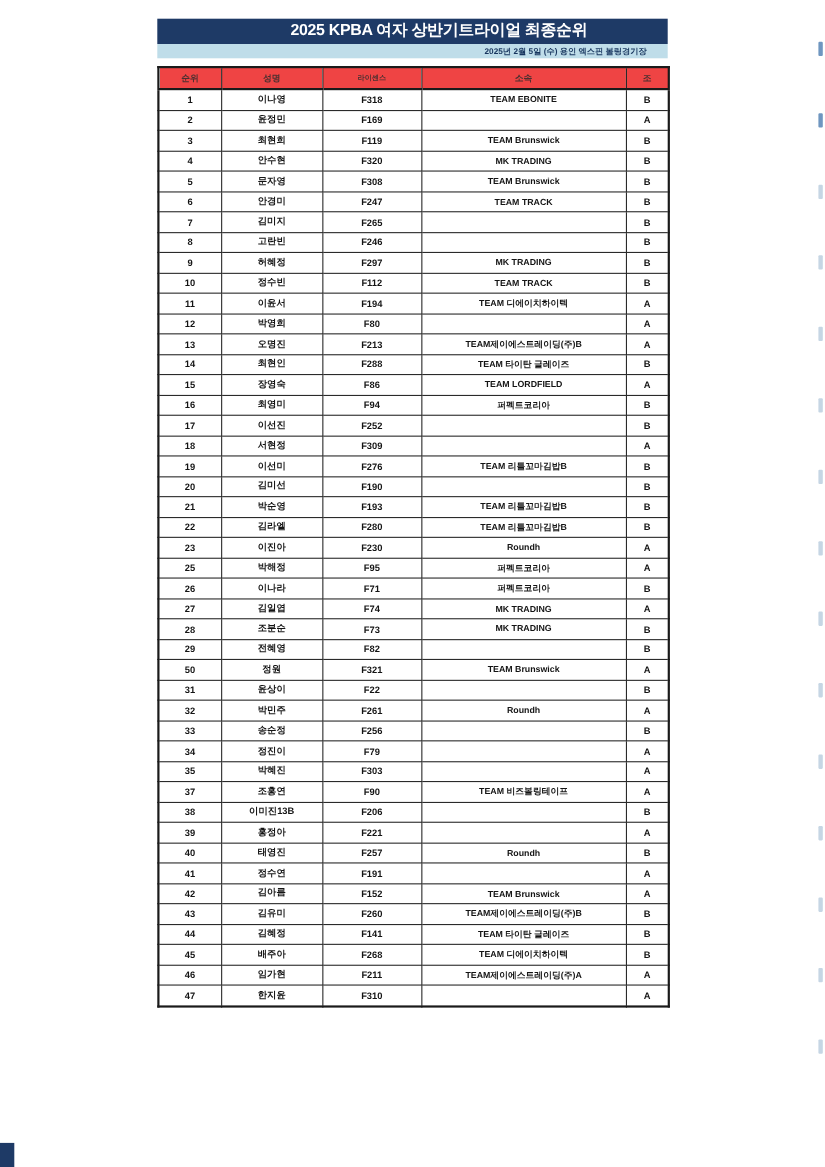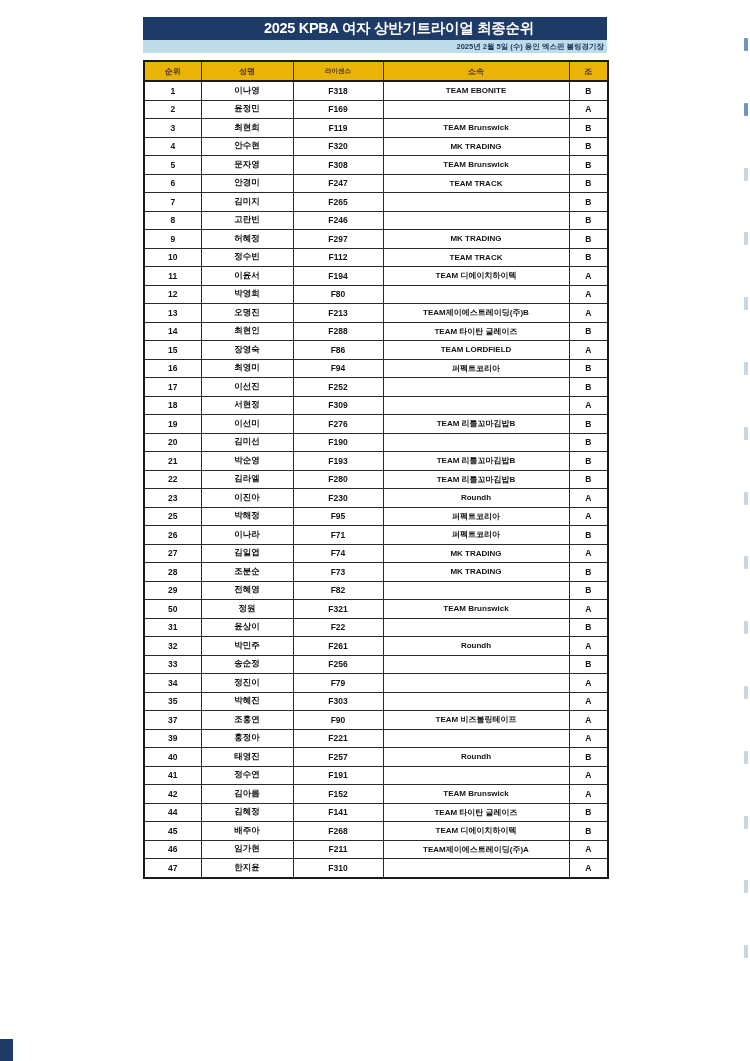--- a/index.html
+++ b/index.html
@@ -7,33 +7,33 @@
     width:750px;height:1061px;position:relative;background:#ffffff;
     font-family:"Liberation Sans", sans-serif;overflow:hidden;
   }
   .sheet{position:absolute;left:143px;top:17px;width:464px;}
   .title-bar{
     background:#1e3a66;color:#ffffff;height:23px;line-height:23px;
     text-align:center;font-weight:bold;font-size:14.5px;letter-spacing:-0.3px;padding-left:48px;
   }
   .subtitle-bar{
     background:#bfdde9;color:#17355e;height:13px;line-height:13px;
-    text-align:right;font-weight:bold;font-size:7.5px;padding-right:3px;
+    text-align:right;font-weight:bold;font-size:7.5px;padding-right:19px;
     box-sizing:border-box;
   }
   table.rank-table{
     border-collapse:collapse;table-layout:fixed;width:464px;margin-top:7px;
     border:2px solid #1a1a1a;
   }
   .rank-table th,.rank-table td{
     border:1px solid #2a2a2a;text-align:center;vertical-align:middle;
     padding:0;overflow:hidden;white-space:nowrap;
   }
   .rank-table thead th{
-    background:#eab308;height:18px;font-size:8px;font-weight:bold;color:#4a3030;
+    background:#ef4444;height:18px;font-size:8px;font-weight:bold;color:#4a3030;
     border-bottom:2px solid #1a1a1a;
   }
   .rank-table thead th.small-label{font-size:6.5px;}
   .rank-table tbody td{
     height:17.5px;font-size:8.5px;font-weight:bold;color:#141414;background:#ffffff;
   }
   .rank-table tbody td.team-cell{font-size:8px;}
   .edge-mark{position:absolute;left:744px;width:4px;border-radius:1px;}
   .corner-block{
     position:absolute;left:0;top:1039px;width:13px;height:22px;background:#1e3a66;
@@ -306,20 +306,27 @@
           <td>A</td>
         </tr>
         <tr>
           <td>37</td>
           <td>조홍연</td>
           <td>F90</td>
           <td class="team-cell">TEAM 비즈볼링테이프</td>
           <td>A</td>
         </tr>
         <tr>
+          <td>38</td>
+          <td>이미진13B</td>
+          <td>F206</td>
+          <td class="team-cell"></td>
+          <td>B</td>
+        </tr>
+        <tr>
           <td>39</td>
           <td>홍정아</td>
           <td>F221</td>
           <td class="team-cell"></td>
           <td>A</td>
         </tr>
         <tr>
           <td>40</td>
           <td>태영진</td>
           <td>F257</td>
@@ -332,20 +339,27 @@
           <td>F191</td>
           <td class="team-cell"></td>
           <td>A</td>
         </tr>
         <tr>
           <td>42</td>
           <td>김아름</td>
           <td>F152</td>
           <td class="team-cell">TEAM Brunswick</td>
           <td>A</td>
+        </tr>
+        <tr>
+          <td>43</td>
+          <td>김유미</td>
+          <td>F260</td>
+          <td class="team-cell">TEAM제이에스트레이딩(주)B</td>
+          <td>B</td>
         </tr>
         <tr>
           <td>44</td>
           <td>김혜정</td>
           <td>F141</td>
           <td class="team-cell">TEAM 타이탄 글레이즈</td>
           <td>B</td>
         </tr>
         <tr>
           <td>45</td>

